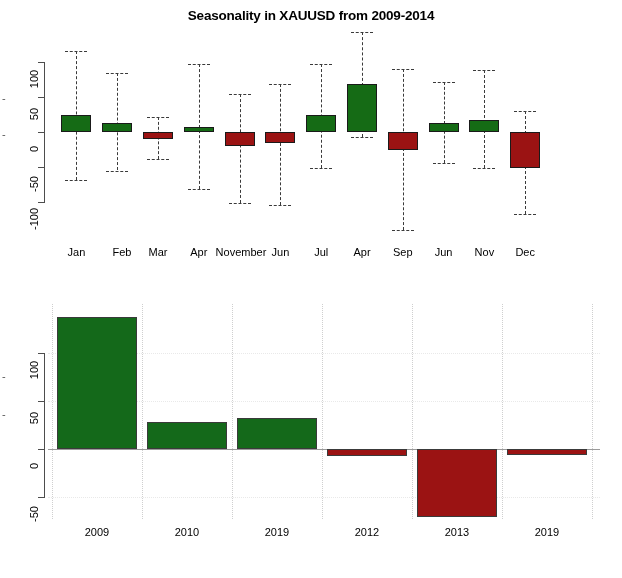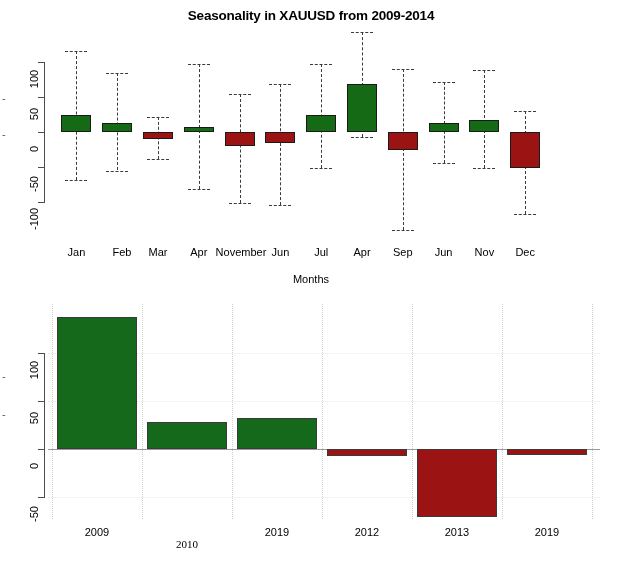--- a/index.html
+++ b/index.html
@@ -131,21 +131,20 @@
         <div class="whisker-cap" style="left: 473.4px; top: 167.7px; width: 22px;"></div>
         <div class="bar up" style="left: 469.4px; top: 120.1px; width: 30px; height: 11.9px;"></div>
         <div class="xlabel" style="left: 460.4px; top: 246px; width: 48px;">Nov</div>
         <div class="whisker-v" style="left: 525.2px; top: 111px; height: 102.9px;"></div>
         <div class="whisker-cap" style="left: 514.2px; top: 111px; width: 22px;"></div>
         <div class="whisker-cap" style="left: 514.2px; top: 213.9px; width: 22px;"></div>
         <div class="bar down" style="left: 510.2px; top: 132px; width: 30px; height: 36.4px;"></div>
         <div class="xlabel" style="left: 501.2px; top: 246px; width: 48px;">Dec</div>
       </div>
 
-    <div class="axis-title" style="top:273px;">Months</div>
   </div>
 
   <div class="panel" id="panel-bottom">
 
     <div class="ystub" style="left:2px;top:82px;">-</div>
     <div class="ystub" style="left:2px;top:120px;">-</div>
 
     <div class="plotarea" id="plot-bottom" style="left:0;top:0;width:622px;height:250px;">
         <div class="bar2-grid-h" style="left: 48px; top: 65px; width: 552px;"></div>
         <div class="bar2-grid-h" style="left: 48px; top: 113px; width: 552px;"></div>
@@ -164,21 +163,21 @@
         <div class="ytick" style="left: 38px; top: 113px; width: 7px;"></div>
         <div class="ylabel" style="left: 0px; top: 105px; width: 34px; height: 16px; line-height: 16px;">50</div>
         <div class="ytick" style="left: 38px; top: 161px; width: 7px;"></div>
         <div class="ylabel" style="left: 0px; top: 153px; width: 34px; height: 16px; line-height: 16px;">0</div>
         <div class="ytick" style="left: 38px; top: 209px; width: 7px;"></div>
         <div class="ylabel" style="left: 0px; top: 201px; width: 34px; height: 16px; line-height: 16px;">-50</div>
         <div class="zero-line" style="left: 48px; top: 161px; width: 552px;"></div>
         <div class="bar2 up" style="left: 57px; top: 29.48px; width: 80px; height: 131.52px;"></div>
         <div class="xlabel" style="left: 67px; top: 238px; width: 60px;">2009</div>
         <div class="bar2 up" style="left: 147px; top: 134.12px; width: 80px; height: 26.88px;"></div>
-        <div class="xlabel" style="left: 157px; top: 250px; width: 60px; font-family: Liberation Serif, serif;">2010</div>
+        <div class="xlabel" style="left: 157px; top: 238px; width: 60px;">2010</div>
         <div class="bar2 up" style="left: 237px; top: 130.28px; width: 80px; height: 30.72px;"></div>
         <div class="xlabel" style="left: 247px; top: 238px; width: 60px;">2019</div>
         <div class="bar2 down" style="left: 327px; top: 161px; width: 80px; height: 6.72px;"></div>
         <div class="xlabel" style="left: 337px; top: 238px; width: 60px;">2012</div>
         <div class="bar2 down" style="left: 417px; top: 161px; width: 80px; height: 68.16px;"></div>
         <div class="xlabel" style="left: 427px; top: 238px; width: 60px;">2013</div>
         <div class="bar2 down" style="left: 507px; top: 161px; width: 80px; height: 5.76px;"></div>
         <div class="xlabel" style="left: 517px; top: 238px; width: 60px;">2019</div>
       </div>
 

